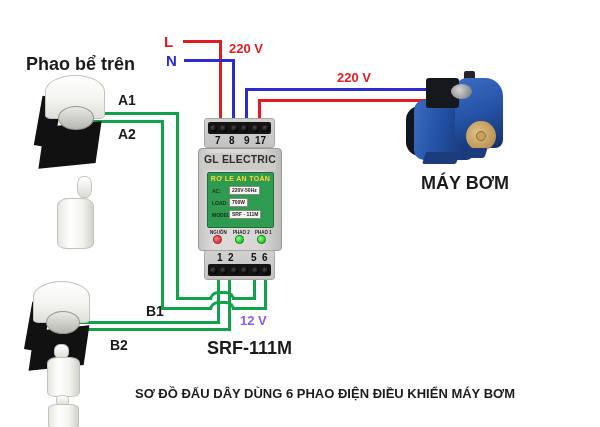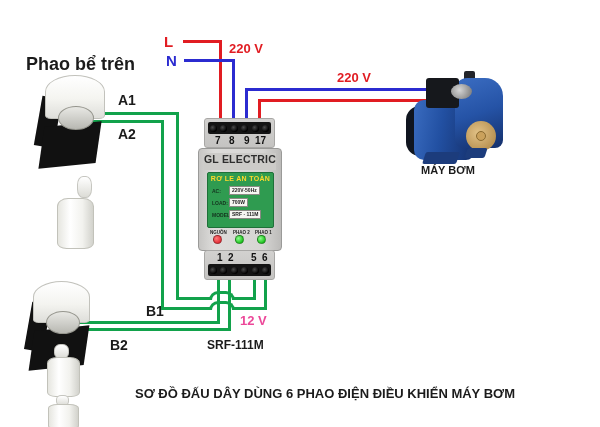--- a/index.html
+++ b/index.html
@@ -78,23 +78,23 @@
 
   <div class="lbl" style="left:26px;top:54px;font-size:18px;">Phao bể trên</div>
   <div class="lbl" style="left:164px;top:33px;font-size:15px;color:#e11c22;">L</div>
   <div class="lbl" style="left:166px;top:52px;font-size:15px;color:#2b2bd0;">N</div>
   <div class="lbl" style="left:229px;top:41px;font-size:13px;color:#e11c22;">220 V</div>
   <div class="lbl" style="left:337px;top:70px;font-size:13px;color:#e11c22;">220 V</div>
   <div class="lbl" style="left:118px;top:92px;font-size:14px;">A1</div>
   <div class="lbl" style="left:118px;top:126px;font-size:14px;">A2</div>
   <div class="lbl" style="left:110px;top:303px;font-size:14px;margin-left:36px;">B1</div>
   <div class="lbl" style="left:110px;top:337px;font-size:14px;">B2</div>
-  <div class="lbl" style="left:240px;top:313px;font-size:13px;color:#ec4899;">12 V</div>
-  <div class="lbl" style="left:207px;top:338px;font-size:12px;">SRF-111M</div>
-  <div class="lbl" style="left:421px;top:164px;font-size:11px;">MÁY BƠM</div>
+  <div class="lbl" style="left:240px;top:313px;font-size:13px;color:#8b5cf6;">12 V</div>
+  <div class="lbl" style="left:207px;top:338px;font-size:18px;">SRF-111M</div>
+  <div class="lbl" style="left:421px;top:173px;font-size:18px;">MÁY BƠM</div>
   <div class="lbl" style="left:135px;top:386px;font-size:13px;">SƠ ĐỒ ĐẤU DÂY DÙNG 6 PHAO ĐIỆN ĐIỀU KHIỂN MÁY BƠM</div>
 
   <div>
     <div class="seg red" style="left:183px;top:40px;width:39px;height:3px;"></div>
     <div class="seg red" style="left:219px;top:40px;width:3px;height:86px;"></div>
   </div>
   <div>
     <div class="seg blue" style="left:184px;top:59px;width:51px;height:3px;"></div>
     <div class="seg blue" style="left:232px;top:59px;width:3px;height:67px;"></div>
   </div>

